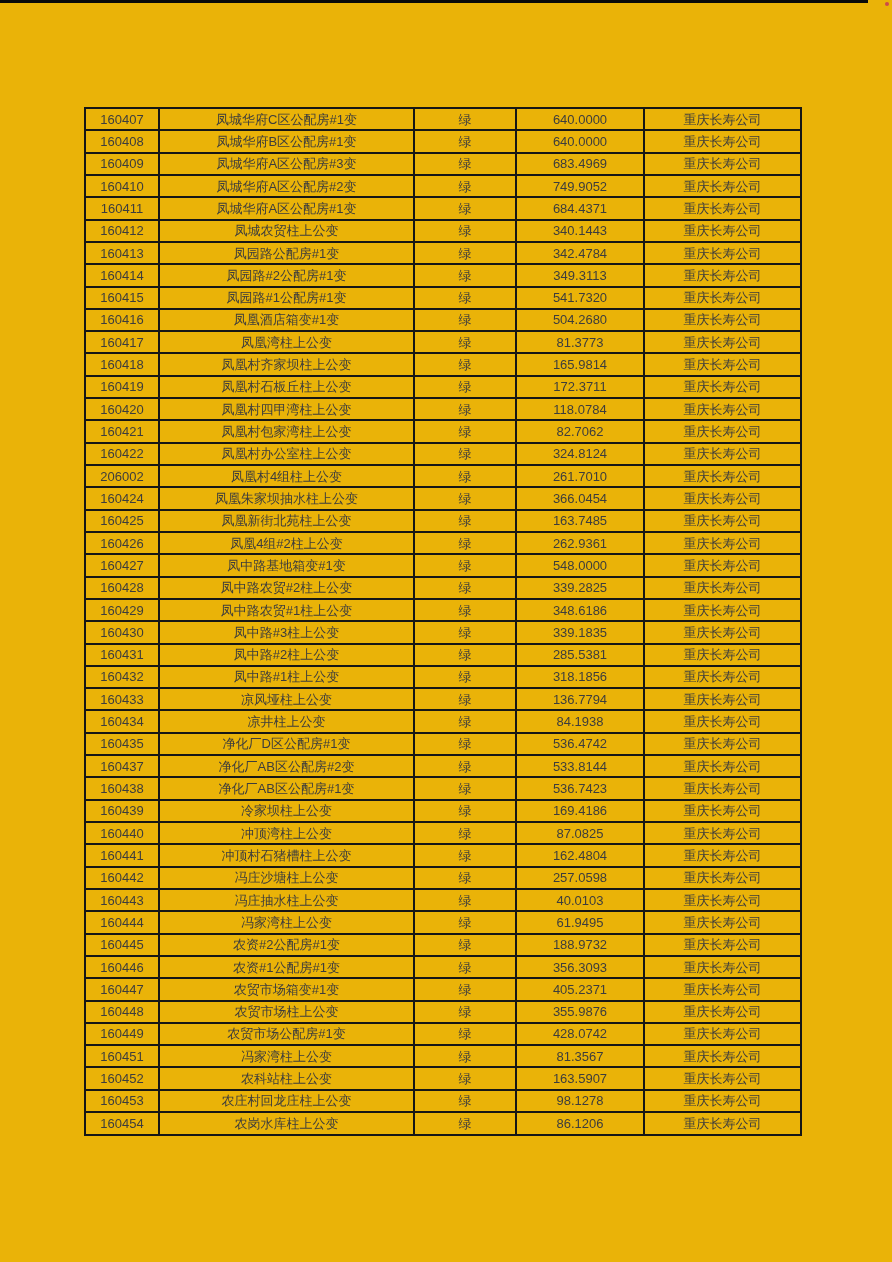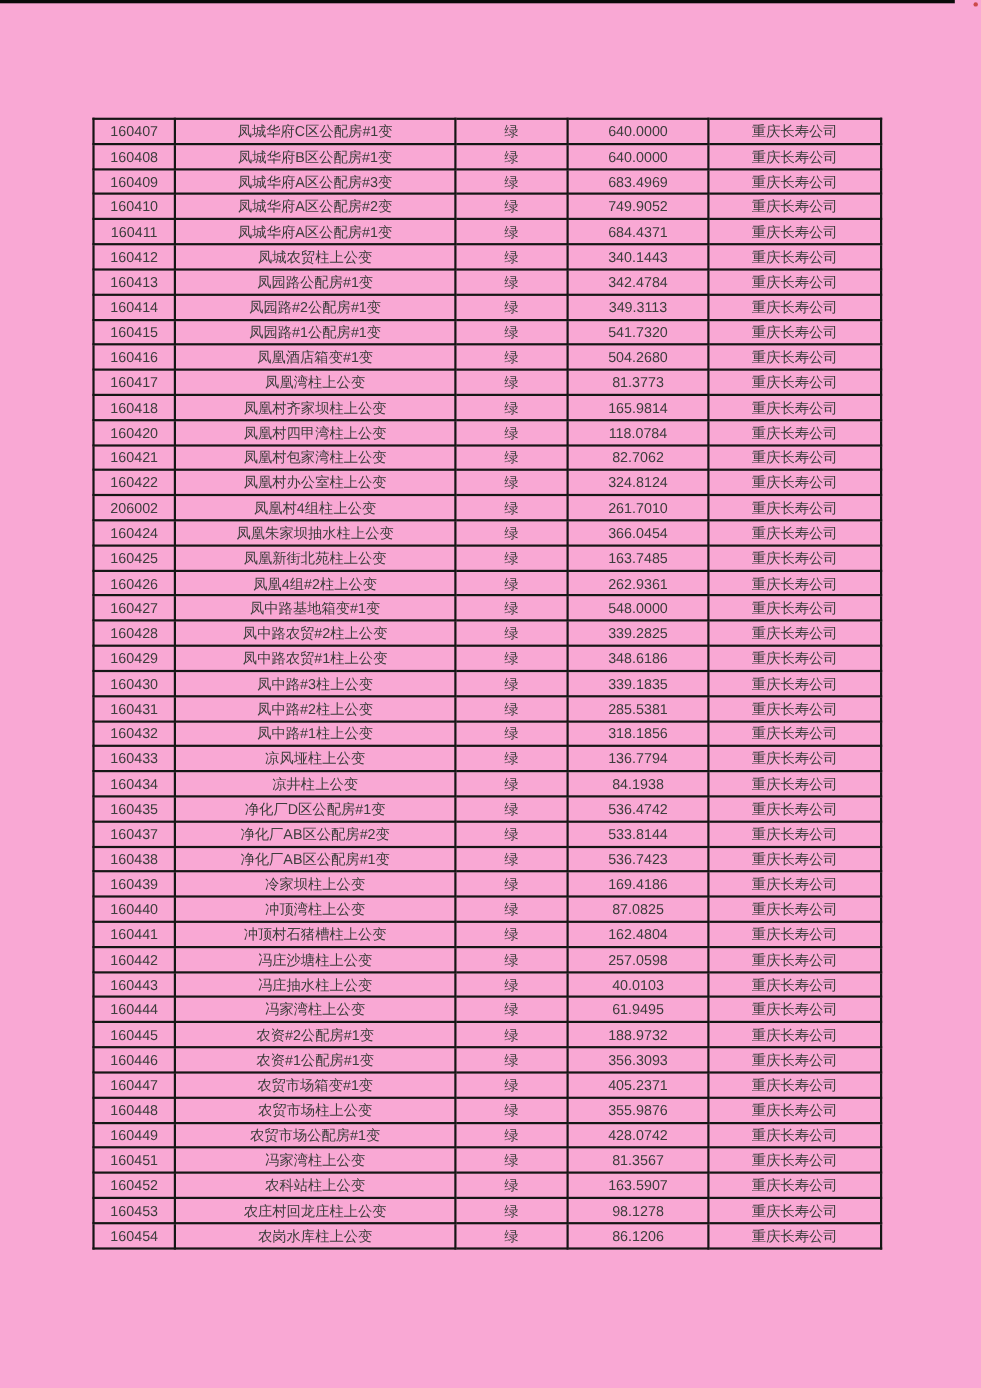--- a/index.html
+++ b/index.html
@@ -7,21 +7,21 @@
     padding: 0;
     background: #ffffff;
     width: 892px;
     height: 1262px;
     font-family: "Liberation Sans", "DejaVu Sans", sans-serif;
   }
   .page {
     position: relative;
     width: 892px;
     height: 1262px;
-    background: #f9a8d4;
+    background: #eab308;
     overflow: hidden;
     text-decoration: underline;
   }
   .top-rule {
     position: absolute;
     top: 0;
     left: 0;
     width: 868px;
     height: 3px;
     background: #0a0a0a;
@@ -159,20 +159,27 @@
             <td>重庆长寿公司</td>
           </tr>
           <tr>
             <td>160418</td>
             <td>凤凰村齐家坝柱上公变</td>
             <td>绿</td>
             <td>165.9814</td>
             <td>重庆长寿公司</td>
           </tr>
           <tr>
+            <td>160419</td>
+            <td>凤凰村石板丘柱上公变</td>
+            <td>绿</td>
+            <td>172.3711</td>
+            <td>重庆长寿公司</td>
+          </tr>
+          <tr>
             <td>160420</td>
             <td>凤凰村四甲湾柱上公变</td>
             <td>绿</td>
             <td>118.0784</td>
             <td>重庆长寿公司</td>
           </tr>
           <tr>
             <td>160421</td>
             <td>凤凰村包家湾柱上公变</td>
             <td>绿</td>

